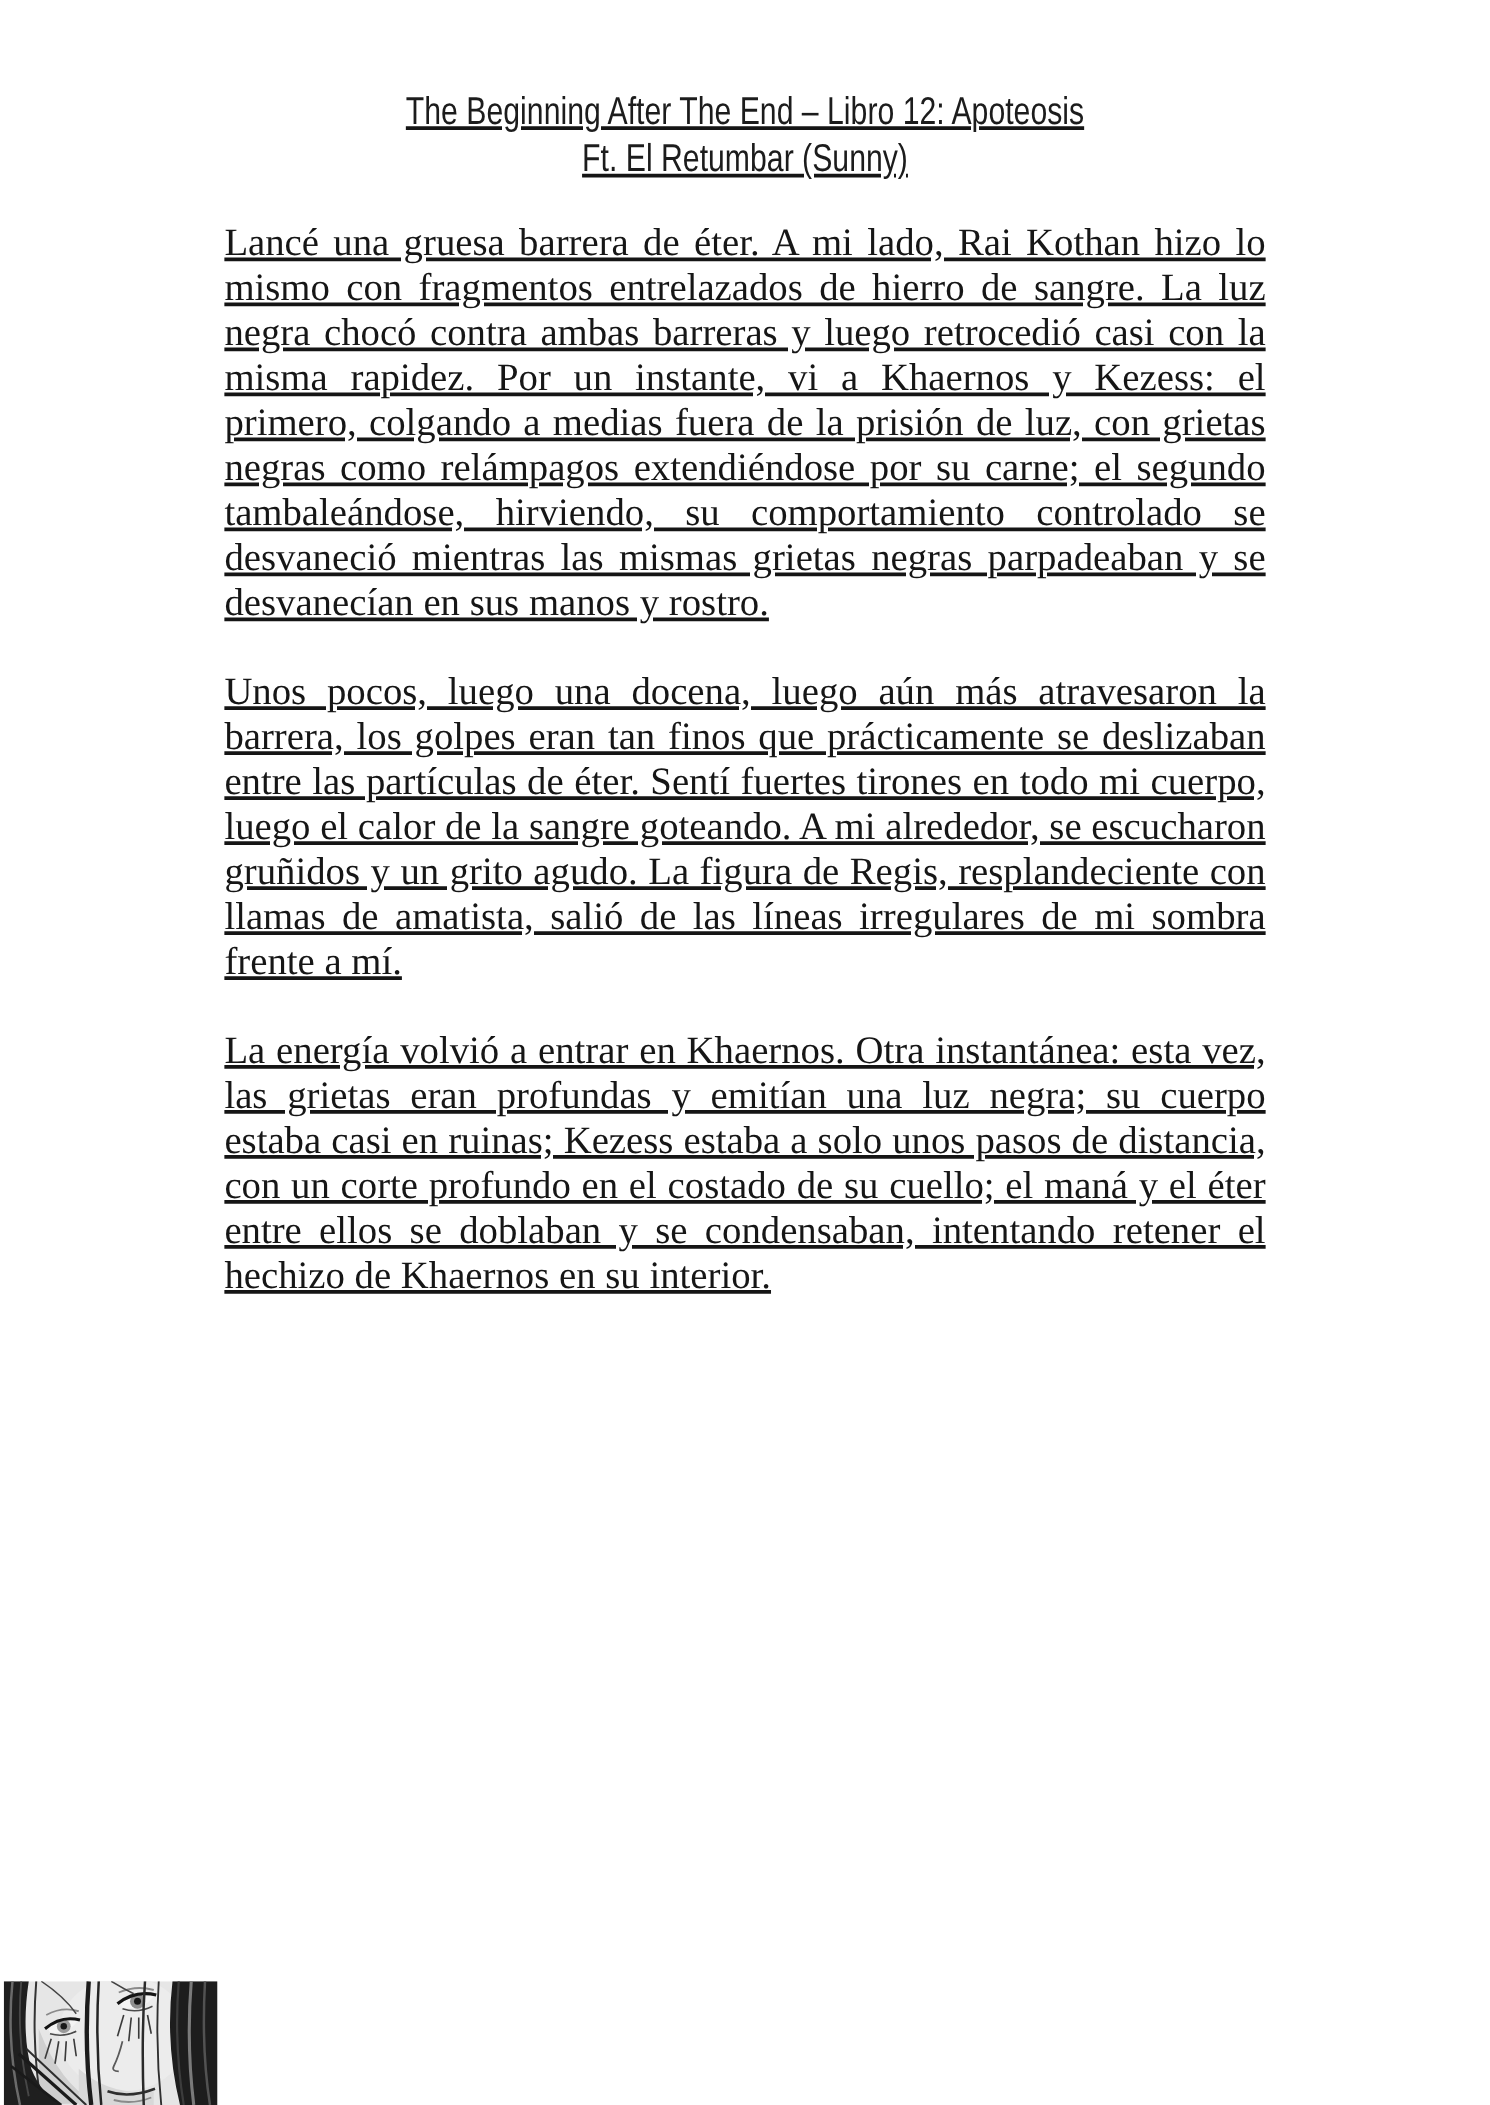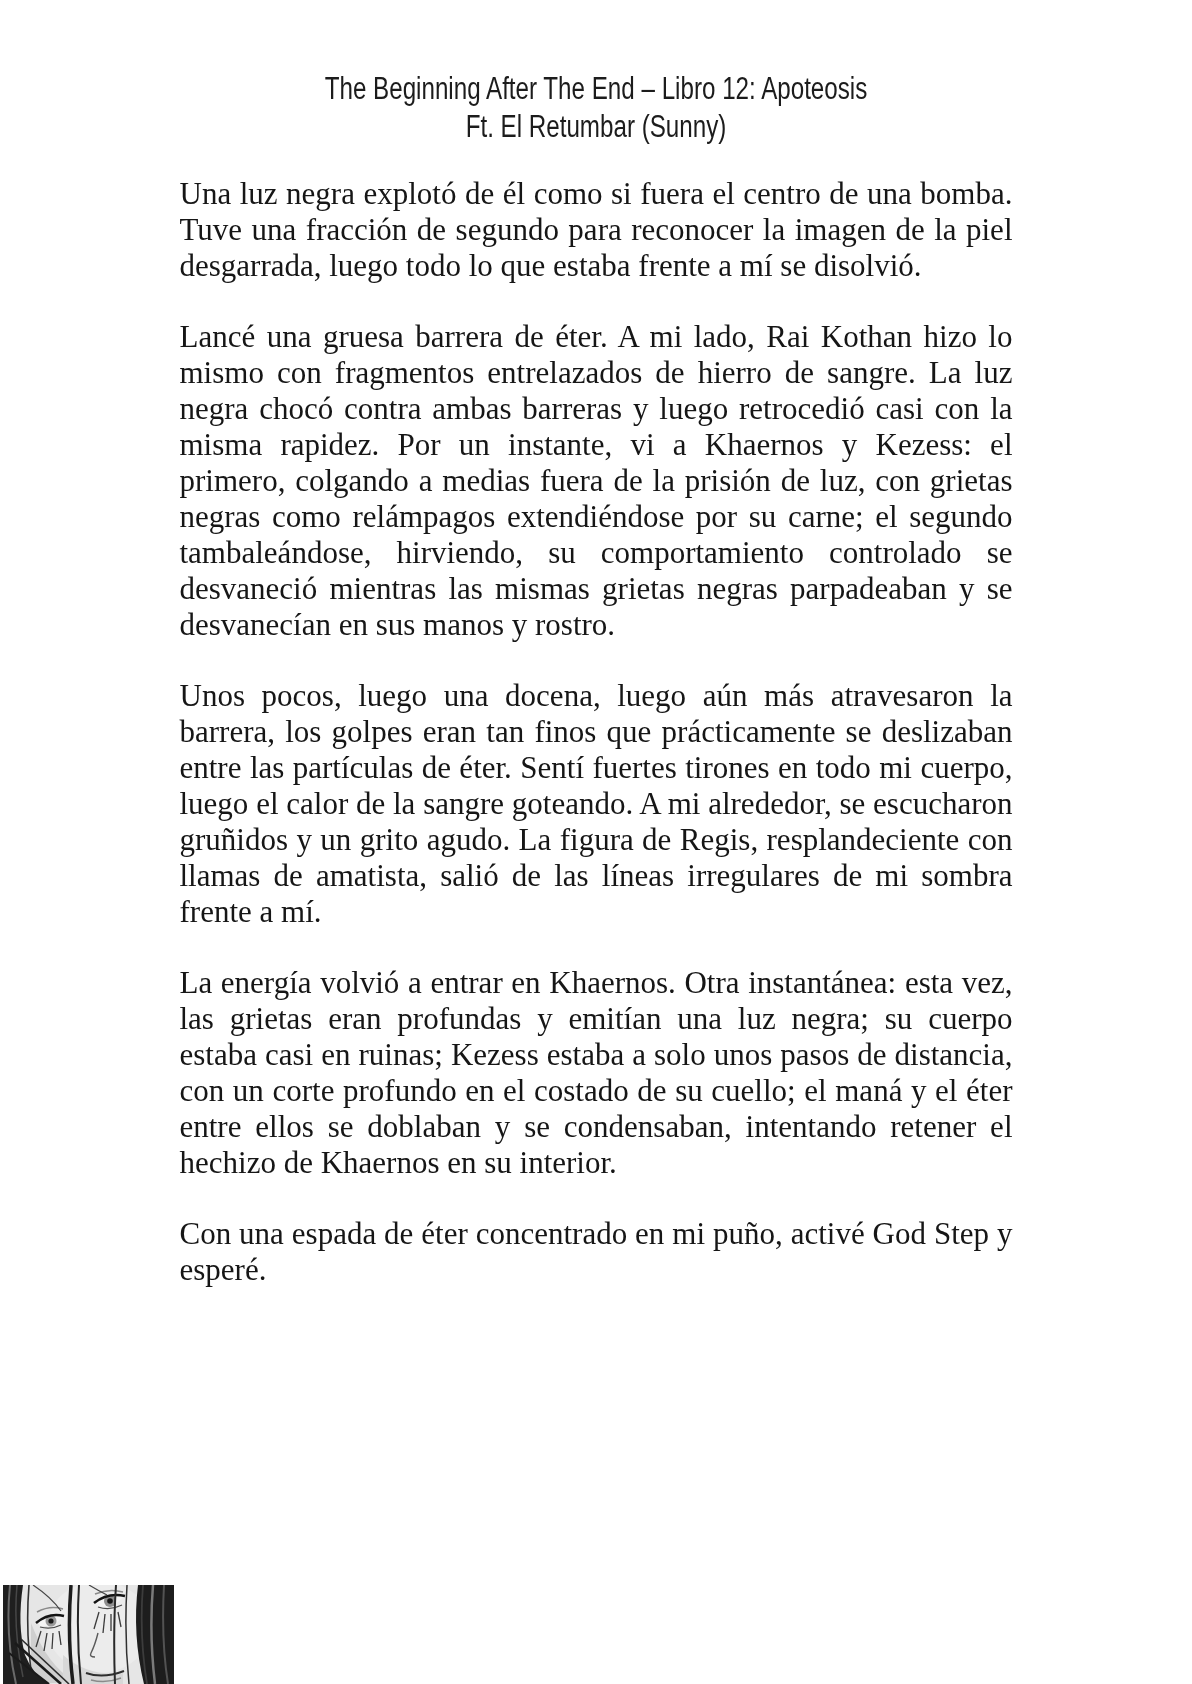--- a/index.html
+++ b/index.html
@@ -8,20 +8,21 @@
     background: #ffffff;
   }
   .page {
     position: relative;
     width: 1192px;
     height: 1684px;
     background: #ffffff;
     overflow: hidden;
     font-family: "Liberation Serif", serif;
     color: #151515;
+    text-decoration: underline;
   }
   .doc-title {
     padding-top: 70px;
     text-align: center;
     font-family: "Liberation Sans", sans-serif;
     font-size: 31px;
     line-height: 38px;
     font-weight: 400;
     color: #1c1c1c;
   }
@@ -59,25 +60,23 @@
 <body>
 
 <div class="page">
 
   <header class="doc-title">
     <div class="title-line">The Beginning After The End – Libro 12: Apoteosis</div>
     <div class="title-line">Ft. El Retumbar (Sunny)</div>
   </header>
 
   <main class="doc-body">
-    <p>Una luz negra explotó de él como si fuera el centro de una bomba. Tuve una fracción de segundo para reconocer la imagen de la piel desgarrada, luego todo lo que estaba frente a mí se disolvió.</p>
     <p>Lancé una gruesa barrera de éter. A mi lado, Rai Kothan hizo lo mismo con fragmentos entrelazados de hierro de sangre. La luz negra chocó contra ambas barreras y luego retrocedió casi con la misma rapidez. Por un instante, vi a Khaernos y Kezess: el primero, colgando a medias fuera de la prisión de luz, con grietas negras como relámpagos extendiéndose por su carne; el segundo tambaleándose, hirviendo, su comportamiento controlado se desvaneció mientras las mismas grietas negras parpadeaban y se desvanecían en sus manos y rostro.</p>
     <p>Unos pocos, luego una docena, luego aún más atravesaron la barrera, los golpes eran tan finos que prácticamente se deslizaban entre las partículas de éter. Sentí fuertes tirones en todo mi cuerpo, luego el calor de la sangre goteando. A mi alrededor, se escucharon gruñidos y un grito agudo. La figura de Regis, resplandeciente con llamas de amatista, salió de las líneas irregulares de mi sombra frente a mí.</p>
     <p>La energía volvió a entrar en Khaernos. Otra instantánea: esta vez, las grietas eran profundas y emitían una luz negra; su cuerpo estaba casi en ruinas; Kezess estaba a solo unos pasos de distancia, con un corte profundo en el costado de su cuello; el maná y el éter entre ellos se doblaban y se condensaban, intentando retener el hechizo de Khaernos en su interior.</p>
-    <p>Con una espada de éter concentrado en mi puño, activé God Step y esperé.</p>
   </main>
 
   <figure class="footer-art">
     <svg viewBox="0 0 171 99" preserveAspectRatio="none">
 
       <rect x="0" y="0" width="171" height="99" fill="#e6e6e6"></rect>
       <ellipse cx="96" cy="42" rx="52" ry="46" fill="#ececec"></ellipse>
       <path d="M28,38 Q44,80 72,97 L28,99 Z" fill="#cfcfcf"></path>
       <path d="M60,70 Q85,92 120,88 L120,99 L60,99 Z" fill="#d8d8d8"></path>
 

